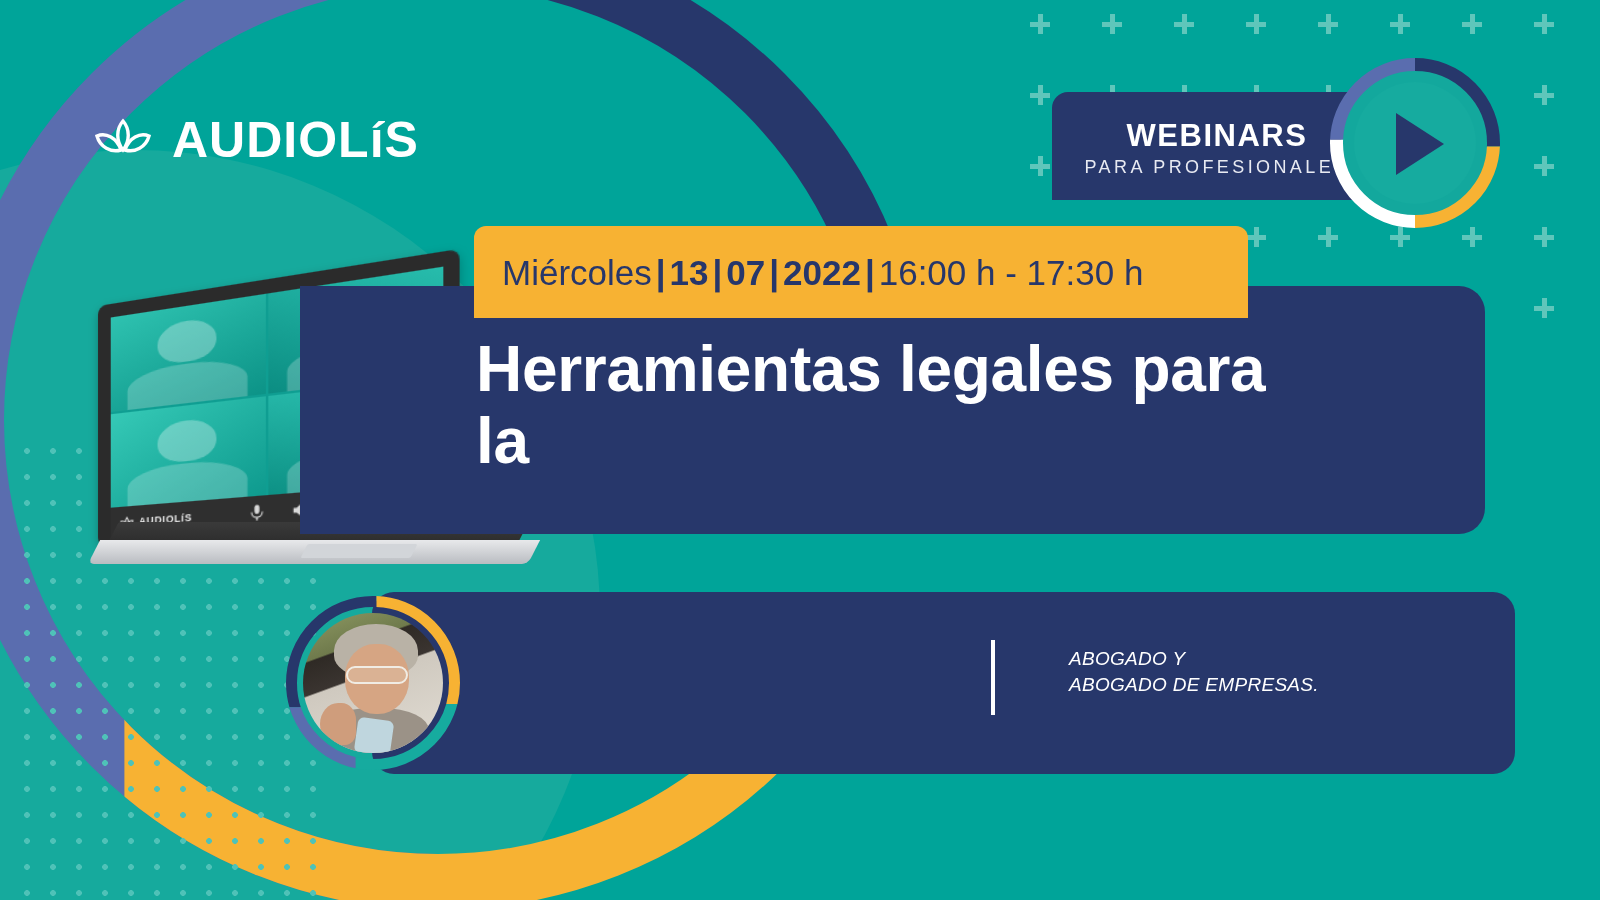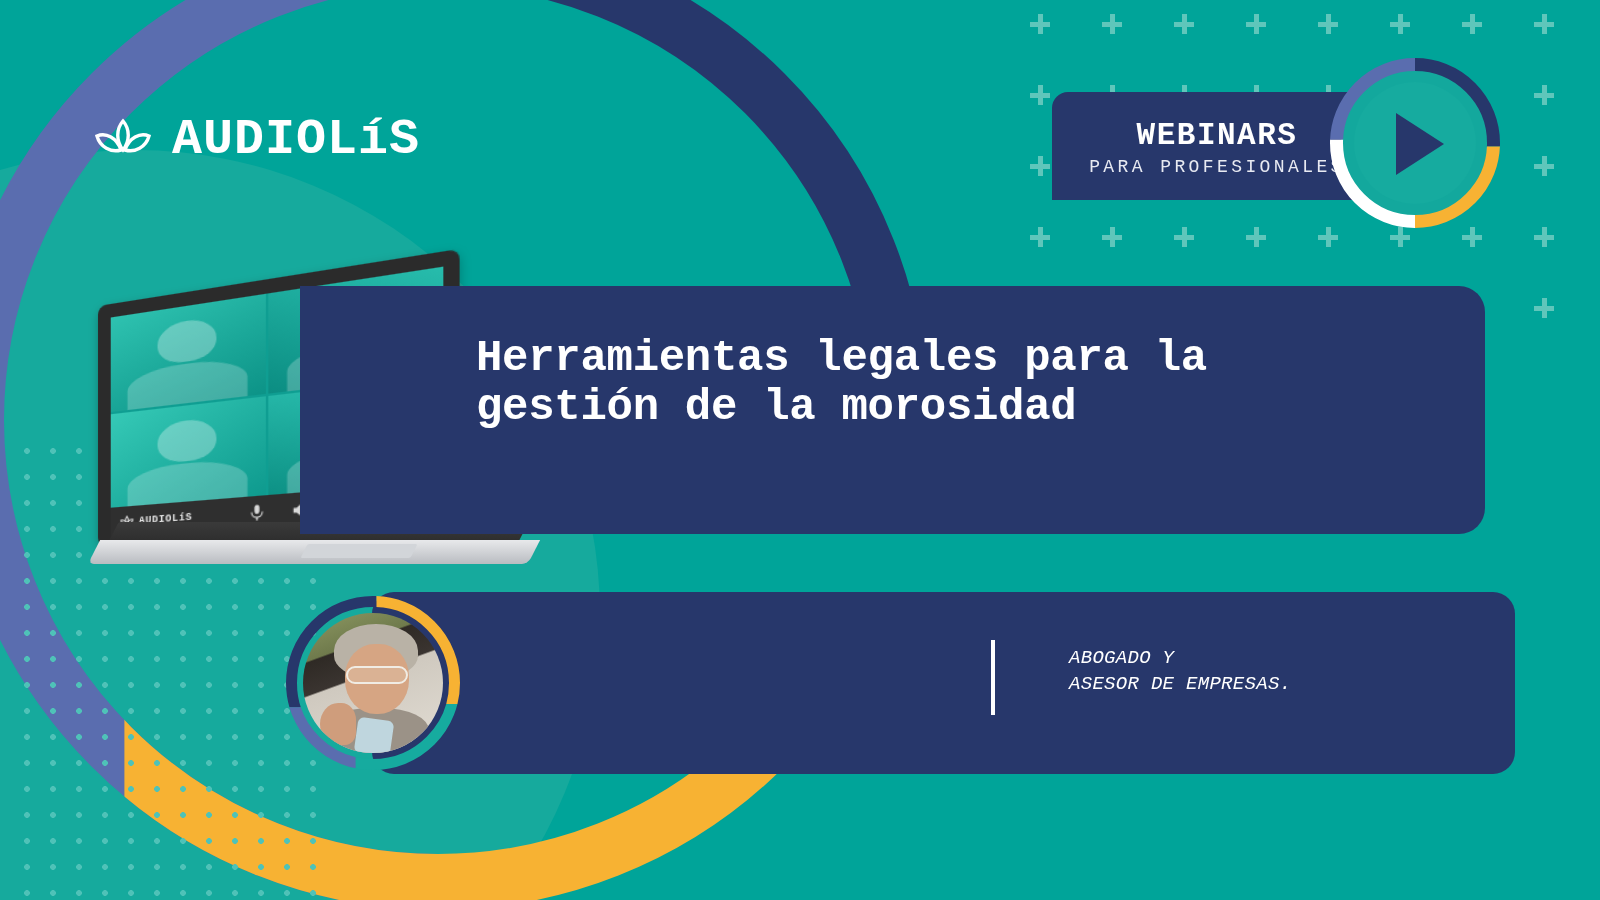--- a/index.html
+++ b/index.html
@@ -7,21 +7,20 @@
   body {
     font-family:"Liberation Sans", sans-serif;
     background:#00a499;
     position:relative;
   }
   #stage {
     position:absolute; inset:0;
     width:1600px; height:900px;
     background:#00a499;
     overflow:hidden;
-    font-family:Liberation Mono, monospace;
   }
 
   
   .bg-layer { position:absolute; inset:0; z-index:0; }
 
   
   .soft-circle {
     position:absolute;
     left:-330px; top:150px;
     width:930px; height:930px;
@@ -261,21 +260,21 @@
     width:1185px; height:248px;
     background:#27376b;
     border-radius:0 26px 26px 0;
     z-index:7;
   }
   .title-text {
     position:absolute;
     left:176px; top:48px;
     width:820px;
     color:#ffffff;
-    font-size:44px;
+    font-size:64px;
     font-weight:bold;
     line-height:1.12;
     letter-spacing:-0.3px;
   }
 
   
   .speaker-card {
     position:absolute;
     left:372px; top:592px;
     width:1143px; height:182px;
@@ -518,24 +517,28 @@
       <div class="base-top"></div>
       <div class="base-bottom">
       </div>
       <div class="trackpad"></div>
     </div>
   </div>
 
   <div class="title-card">
     <div class="title-text">
       <span>Herramientas legales para la</span><br>
-      <span>gestión de la morosidad</span>
     </div>
   </div>
 
+  <div class="date-banner">
+    <div class="date-text">
+      <span>Miércoles</span><span class="sep">|</span><span class="b">13</span><span class="sep">|</span><span class="b">07</span><span class="sep">|</span><span class="b">2022</span><span class="sep">|</span><span>16:00 h - 17:30 h</span>
+    </div>
+  </div>
 
   <div class="speaker-card"></div>
 
   <div class="avatar-wrap">
     <div class="av-seg av-navy"></div>
     <div class="av-seg av-yellow"></div>
     <div class="av-seg av-teal"></div>
     <div class="av-seg av-peri"></div>
     <div class="avatar-photo">
       <div class="ph-shirt"></div>
@@ -543,16 +546,16 @@
       <div class="ph-face"></div>
       <div class="ph-glass"></div>
       <div class="ph-collar"></div>
       <div class="ph-hand"></div>
     </div>
   </div>
 
   <div class="speaker-divider"></div>
   <div class="speaker-role">
     <span>ABOGADO Y</span><br>
-    <span>ASESOR DE EMPRESAS.</span>
+    <span>ABOGADO DE EMPRESAS.</span>
   </div>
 
 </div>
 
 </body></html>

